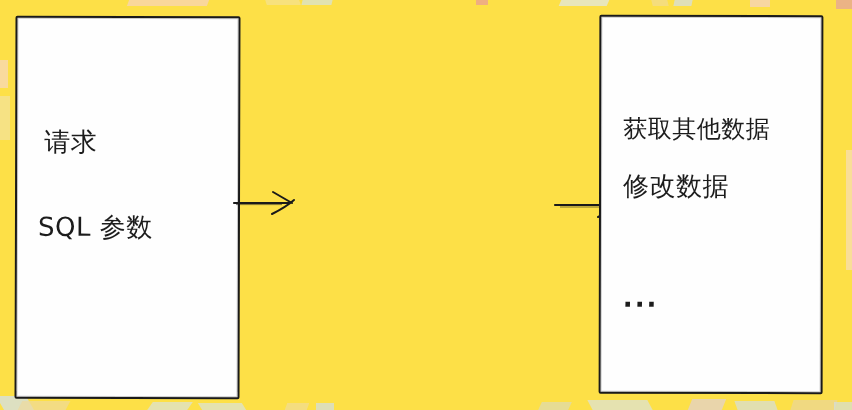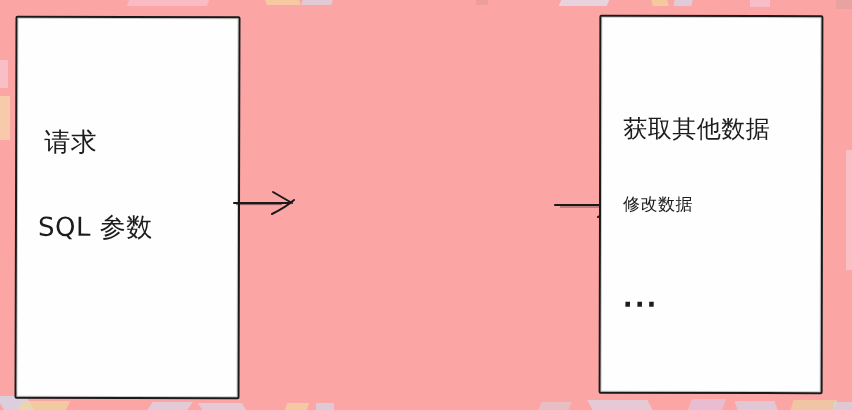--- a/index.html
+++ b/index.html
@@ -8,21 +8,21 @@
     width: 852px;
     height: 410px;
     overflow: hidden;
     background: #ffffff;
     font-family: "DejaVu Sans", "Liberation Sans", sans-serif;
   }
   .stage {
     position: relative;
     width: 852px;
     height: 410px;
-    background: #fca5a5;
+    background: #fde047;
   }
   
   .box {
     position: absolute;
     border: 2.2px solid #1a1a1a;
     border-radius: 2px;
     background: #fefefe;
     box-shadow: inset 0 0 0 1px rgba(26,26,26,0.22);
   }
   .box-1 { left: 15px;  top: 16px; width: 221px; height: 379px; transform: rotate(0.15deg); }
@@ -38,21 +38,21 @@
   
   .b1-l1 { top: 107px; left: 27px; font-size: 26px; }
   .b1-l2 { top: 192px; left: 21px; font-size: 26px; }
   .b1-l3 { top: 229px; left: 18px; font-size: 26px; }
   
   .b2-l1 { top: 100px; left: 31px; font-size: 28px; }
   .b2-l2 { top: 175px; left: 31px; font-size: 27px; }
   .b2-l3 { top: 255px; left: 31px; font-size: 27px; }
   
   .b3-l1 { top: 96px;  left: 22px; font-size: 24px; }
-  .b3-l2 { top: 152px; left: 22px; font-size: 17px; margin-top: 24px; }
+  .b3-l2 { top: 152px; left: 22px; font-size: 26px; }
   .b3-l3 { top: 209px; left: 22px; font-size: 24px; }
   .b3-l4 { top: 266px; left: 22px; font-size: 26px; font-weight: bold; letter-spacing: 2px; }
 
   
   .arrow { position: absolute; }
   .arrow-1 { left: 232px; top: 188px; }
   .arrow-2 { left: 552px; top: 190px; }
 
   
   .art { position: absolute; pointer-events: none; }

